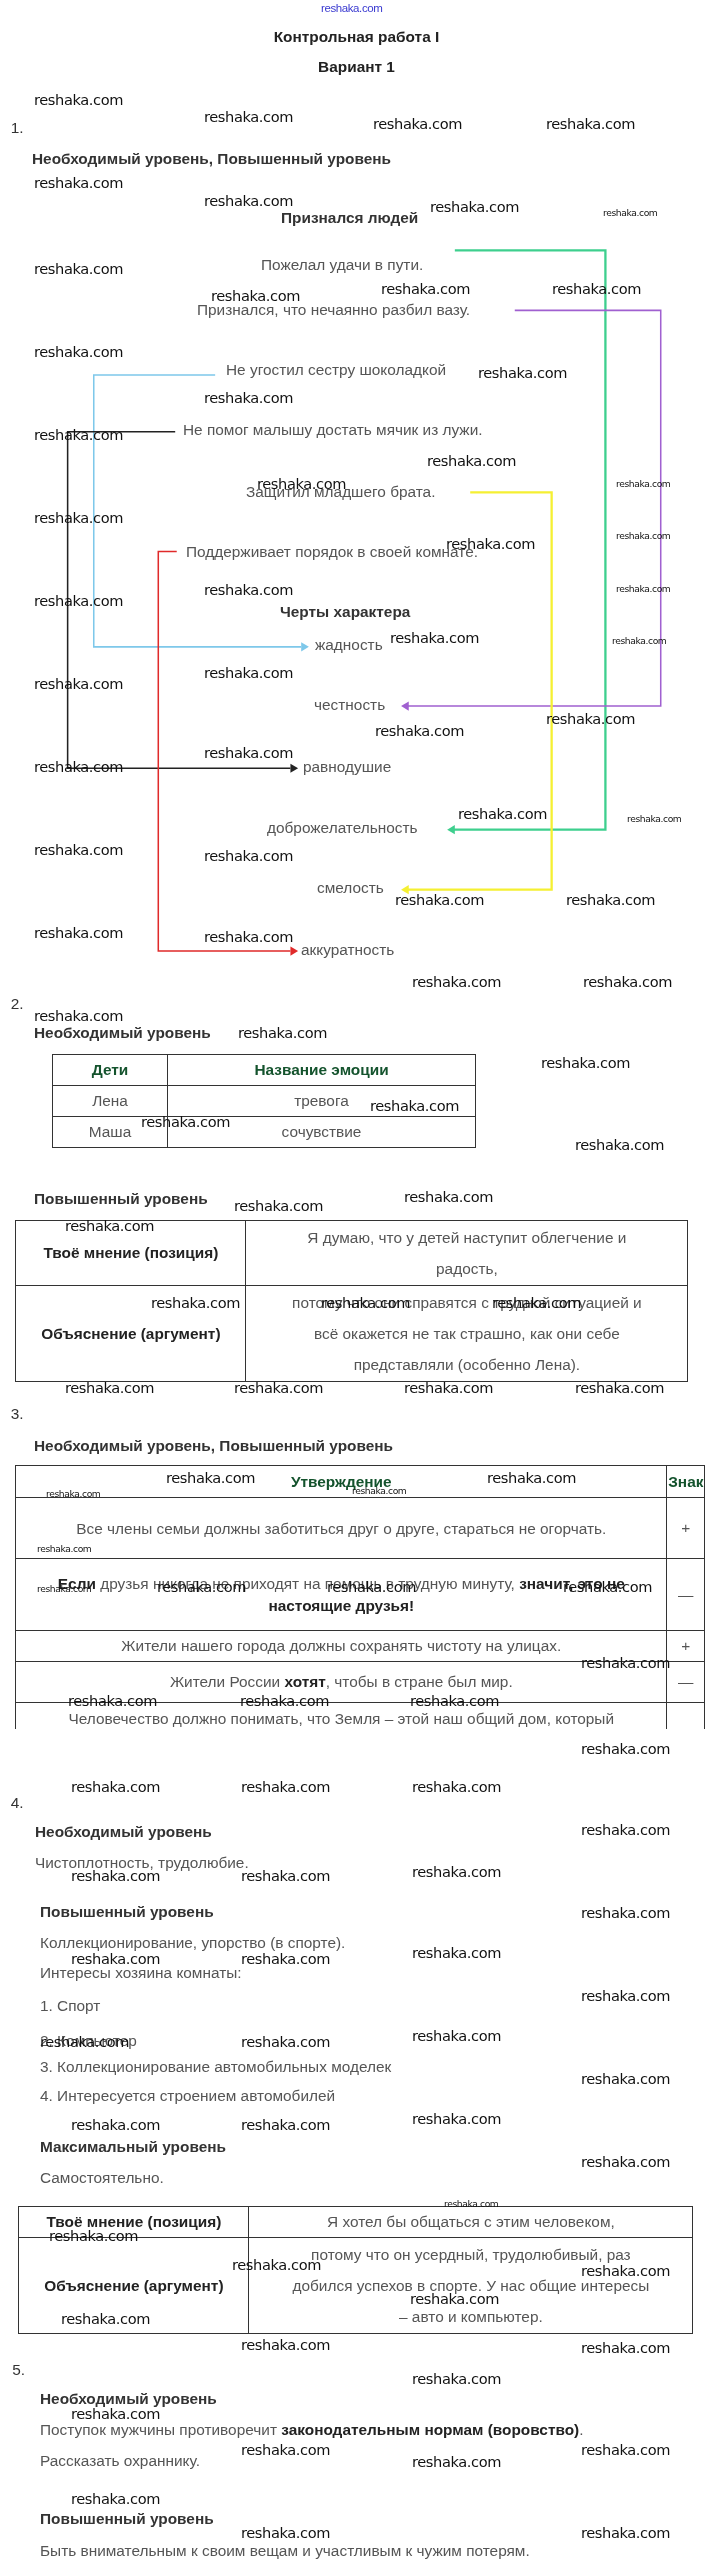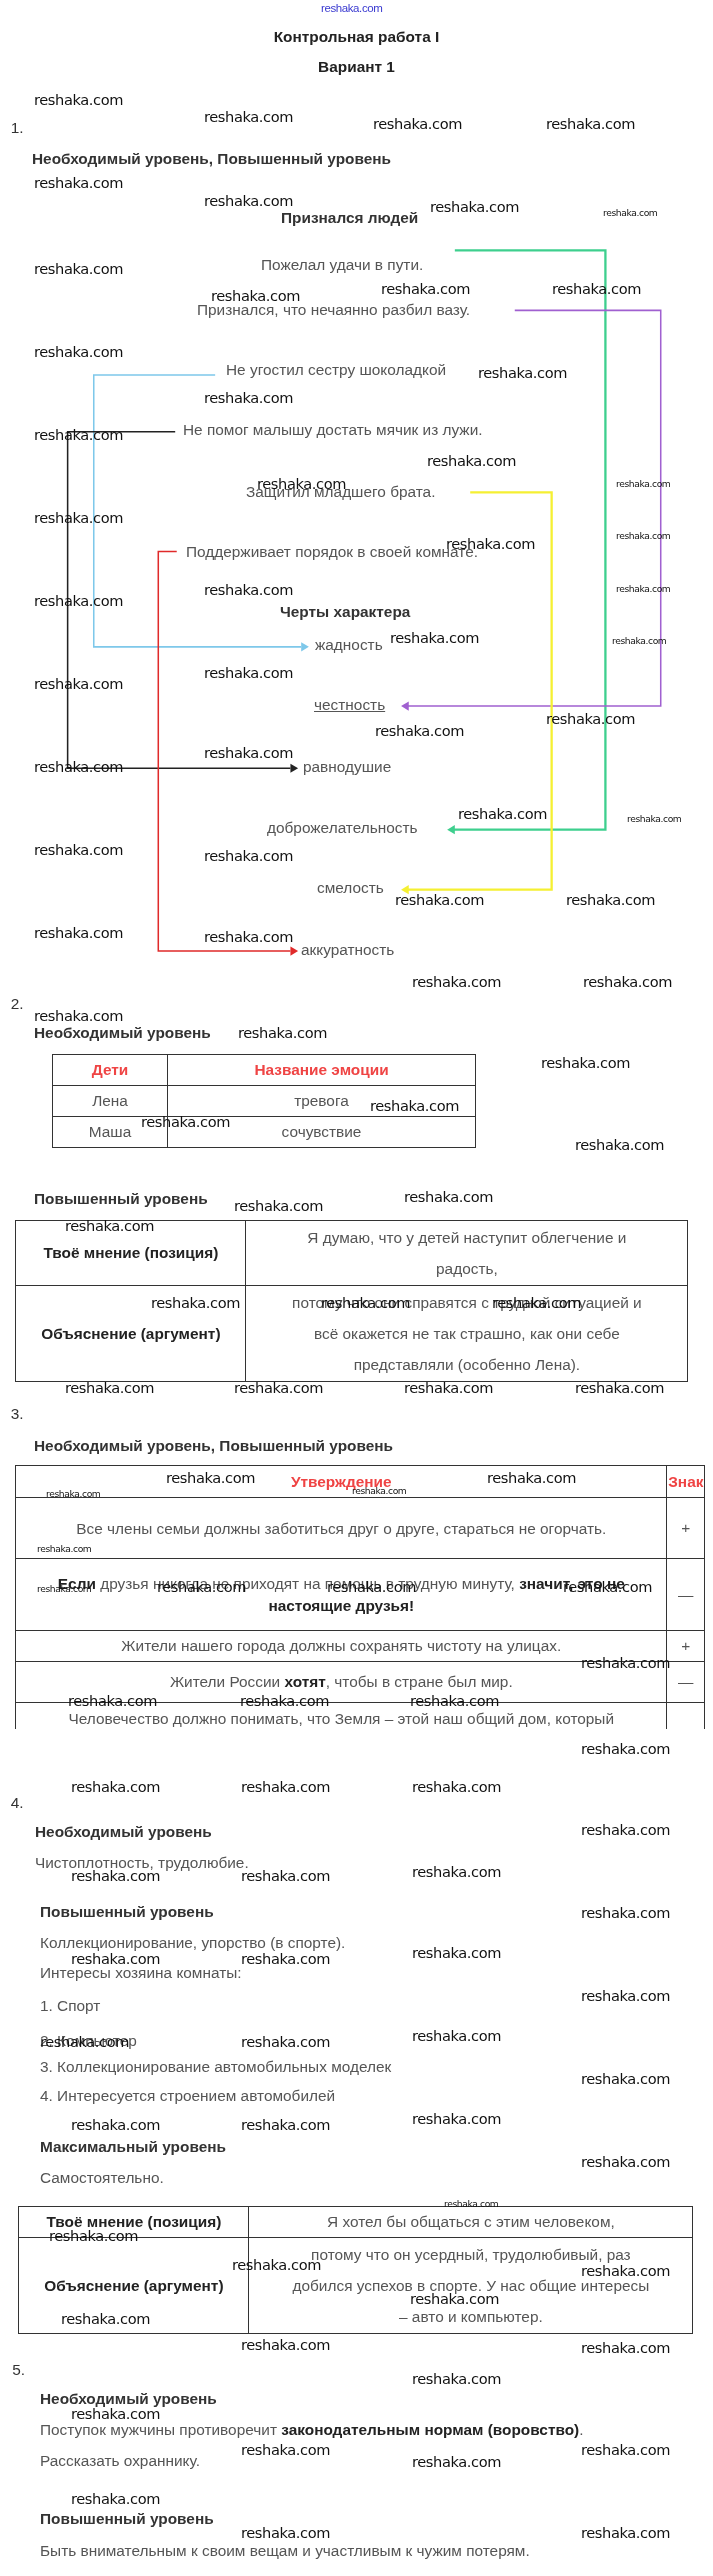--- a/index.html
+++ b/index.html
@@ -9,21 +9,21 @@
   .wm.sm { font-size:9.2px; }
   .wm.top { font-size:11.5px; color:#3a3ad0; font-family:"Liberation Sans", sans-serif; }
   .title { font-size:15.4px; font-weight:bold; color:#222; }
   .num { font-size:15.4px; color:#333; }
   .lvl { font-size:15.4px; font-weight:bold; color:#333; }
   .txt { font-size:15.4px; color:#555; }
   .diag { font-size:15.4px; color:#555; }
   .diag-h { font-size:15.4px; font-weight:bold; color:#333; }
   table { border-collapse:collapse; position:absolute; font-size:15.4px; }
   td, th { border:1.5px solid #333; text-align:center; color:#555; font-weight:normal; }
-  th { color:#ef4444; font-weight:bold;border-radius:12px; }
+  th { color:#14532d; font-weight:bold;border-radius:12px; }
   td.lbl { color:#222; font-weight:bold; }
   b { color:#222; }
   svg.lines { position:absolute; left:0; top:0; }
 </style>
 </head>
 <body>
 
 <div class="abs wm top" style="left:321px;top:1.5px;">reshaka.com</div>
 <div class="abs title" style="left:261px;top:28px;width:191px;text-align:center;">Контрольная работа I</div>
 <div class="abs title" style="left:261px;top:58px;width:191px;text-align:center;">Вариант 1</div>
@@ -55,21 +55,21 @@
 <div class="abs diag-h" style="left:281px;top:209px;">Признался людей</div>
 <div class="abs diag" style="left:261px;top:241px;margin-top:15px;">Пожелал удачи в пути.</div>
 <div class="abs diag" style="left:197px;top:301px;">Признался, что нечаянно разбил вазу.</div>
 <div class="abs diag" style="left:226px;top:361px;">Не угостил сестру шоколадкой</div>
 <div class="abs diag" style="left:183px;top:421px;">Не помог малышу достать мячик из лужи.</div>
 <div class="abs diag" style="left:246px;top:483px;">Защитил младшего брата.</div>
 <div class="abs diag" style="left:186px;top:543px;">Поддерживает порядок в своей комнате.</div>
 
 <div class="abs diag-h" style="left:280px;top:603px;">Черты характера</div>
 <div class="abs diag" style="left:315px;top:636px;">жадность</div>
-<div class="abs diag" style="left:314px;top:696px;text-decoration:underline;">честность</div>
+<div class="abs diag" style="left:314px;top:696px;">честность</div>
 <div class="abs diag" style="left:303px;top:758px;">равнодушие</div>
 <div class="abs diag" style="left:267px;top:819px;">доброжелательность</div>
 <div class="abs diag" style="left:317px;top:879px;">смелость</div>
 <div class="abs diag" style="left:301px;top:941px;">аккуратность</div>
 
 <div class="abs num" style="left:10.8px;top:995px;">2.</div>
 <div class="abs lvl" style="left:34px;top:1024px;">Необходимый уровень</div>
 <table style="left:52px;top:1054px;width:424px;">
   <tbody>
       <tr style="height:31px;">

